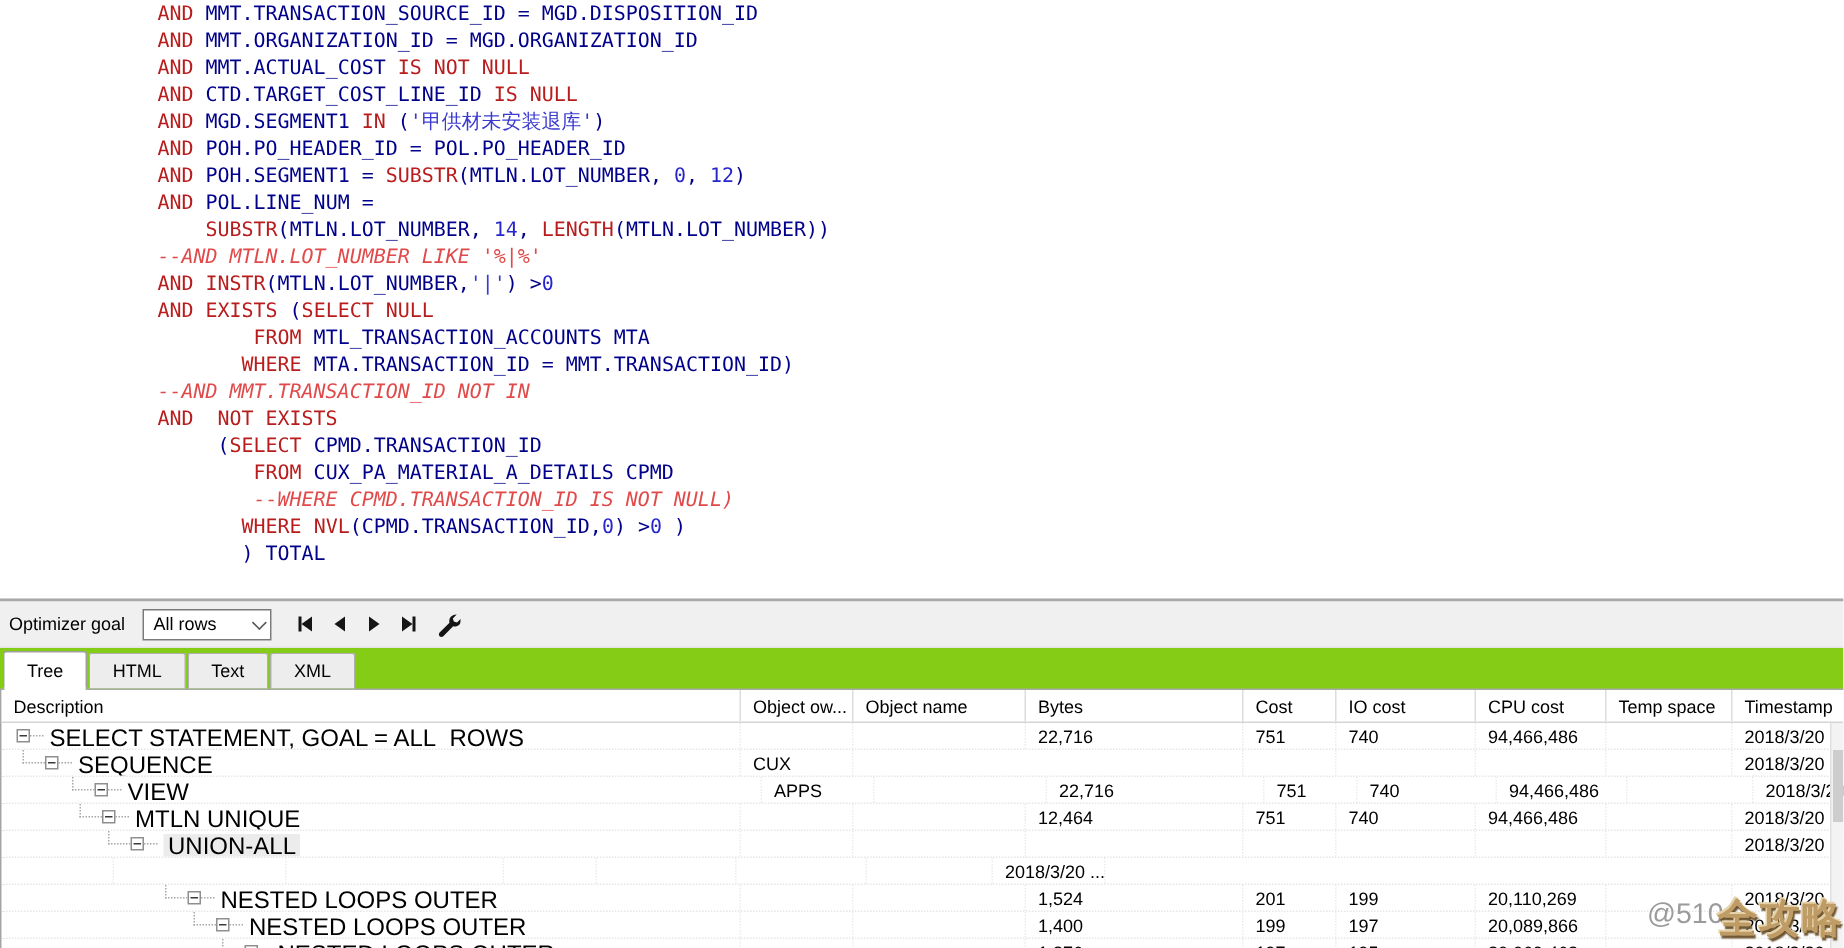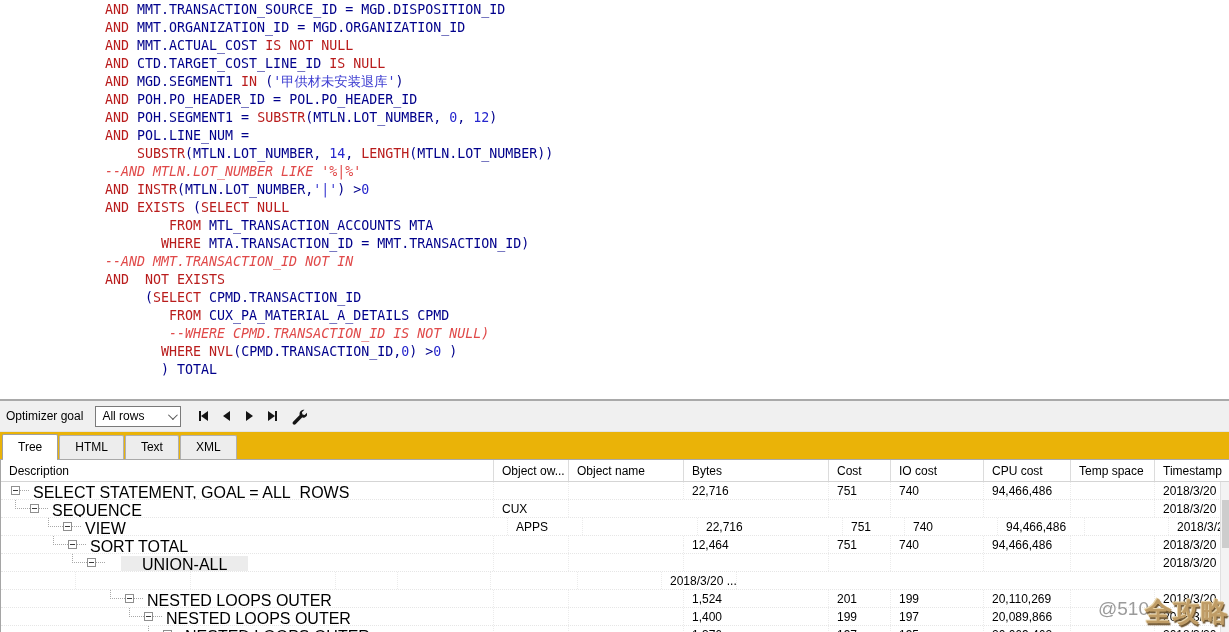--- a/index.html
+++ b/index.html
@@ -24,36 +24,36 @@
   .toolbar-label { font-size:12px; color:#000; }
   .combo { margin-left:12px; width:86px; height:21px; background:#fff; border:1px solid #7a7a7a; display:flex; align-items:center; justify-content:space-between; padding:0 5px 0 6px; font-size:12px; cursor:default; }
   .combo-caret { width:7px; height:7px; border-right:1.6px solid #555; border-bottom:1.6px solid #555; transform:rotate(45deg) translateY(-2px); }
   .navbtns { display:flex; align-items:center; margin-left:14px; gap:7px; }
   .navbtn { width:16px; height:16px; display:flex; align-items:center; justify-content:center; cursor:default; }
   .tri-l { width:0; height:0; border-top:5px solid transparent; border-bottom:5px solid transparent; border-right:7px solid #151515; }
   .tri-r { width:0; height:0; border-top:5px solid transparent; border-bottom:5px solid transparent; border-left:7px solid #151515; }
   .bar { width:2px; height:10px; background:#151515; }
   .wrench { margin-left:10px; width:17px; height:17px; }
 
-  .tabbar { height:28px; padding:3px 0 0 2px; position:relative; background:#eab308; }
+  .tabbar { height:28px; padding:3px 0 0 2px; position:relative; background:#84cc16; }
   .tabbar::after { content:""; position:absolute; left:0; right:0; bottom:0; border-bottom:1px solid #a9a9a9; }
   .tab { display:inline-block; position:relative; font-size:12px; padding:4px 15px 5px 15px; border:1px solid #b0b0b0; border-bottom:none; background:#ededed; margin-right:1px; border-radius:2px 2px 0 0; cursor:default; }
   .tab.active { background:#fff; z-index:2; padding-top:5px; margin-top:-2px; border-color:#a0a0a0; }
   .tab.active::after { content:""; position:absolute; left:0; right:0; bottom:-1px; height:2px; background:#fff; }
 
   
   .grid { position:relative; background:#fff; height:173px; border-left:1px solid #a5a5a5; overflow:hidden; }
   .grid-header { display:flex; height:22px; background:#fff; border-bottom:1px solid #d5d5d5; }
   .hcell { flex:none; font-size:12px; color:#000; padding:4px 4px 0 8px; border-right:1px solid #dcdcdc; white-space:nowrap; overflow:hidden; }
   .grid-body { position:relative; }
   .grow { display:flex; height:18px; border-bottom:1px dotted #e6e6e6; }
   .gcell { flex:none; font-size:12px; color:#000; padding:2px 4px 0 8px; border-right:1px dotted #ebebeb; white-space:nowrap; overflow:hidden; }
   .desc-cell { position:relative; padding:0; }
   .tree-label { position:absolute; top:2px; font-size:16px; white-space:nowrap; }
-  .tree-label.sel { background:#ececec; padding:0 21px;margin-left:12px; }
+  .tree-label.sel { background:#ececec; padding:0 3px; }
   .tbox { position:absolute; top:4px; width:9px; height:9px; border:1px solid #8f8f8f; background:#fff; }
   .tbox .minus { position:absolute; left:1px; top:3px; width:5px; height:1px; background:#3a3a3a; }
   .vline { position:absolute; top:0; width:0; border-left:1px dotted #a8a8a8; }
   .hline { position:absolute; top:8px; height:0; border-top:1px dotted #a8a8a8; }
 
   .vscroll { position:absolute; top:22px; right:0; bottom:0; width:9px; background:#f3f3f3; border-left:1px solid #e0e0e0; }
   .vthumb { position:absolute; left:1px; top:18px; width:7px; height:48px; background:#cdcdcd; }
 
   
   .watermark { position:absolute; top:594px; left:1098px; white-space:nowrap; pointer-events:none; }
@@ -170,21 +170,21 @@
             <div class="gcell" style="width: 75px;">2018/3/20 ...</div>
           </div>
           <div class="grow">
             <div class="gcell desc-cell" style="width: 493px;">
               <div class="vline" style="left: 52px; height: 9px;"></div>
               <div class="hline" style="left: 52px; width: 15px;"></div>
               <div class="tbox" style="left: 67px;">
                 <div class="minus"></div>
               </div>
               <div class="hline" style="left: 76px; width: 9px;"></div>
-              <span class="tree-label" style="left: 89px;">SORT TOTAL</span>
+              <span class="tree-label" style="left: 89px;">MTLN UNIQUE</span>
             </div>
             <div class="gcell" style="width: 75px;"></div>
             <div class="gcell" style="width: 115px;"></div>
             <div class="gcell" style="width: 145px;">12,464</div>
             <div class="gcell" style="width: 62px;">751</div>
             <div class="gcell" style="width: 93px;">740</div>
             <div class="gcell" style="width: 87px;">94,466,486</div>
             <div class="gcell" style="width: 84px;"></div>
             <div class="gcell" style="width: 75px;">2018/3/20 ...</div>
           </div>

